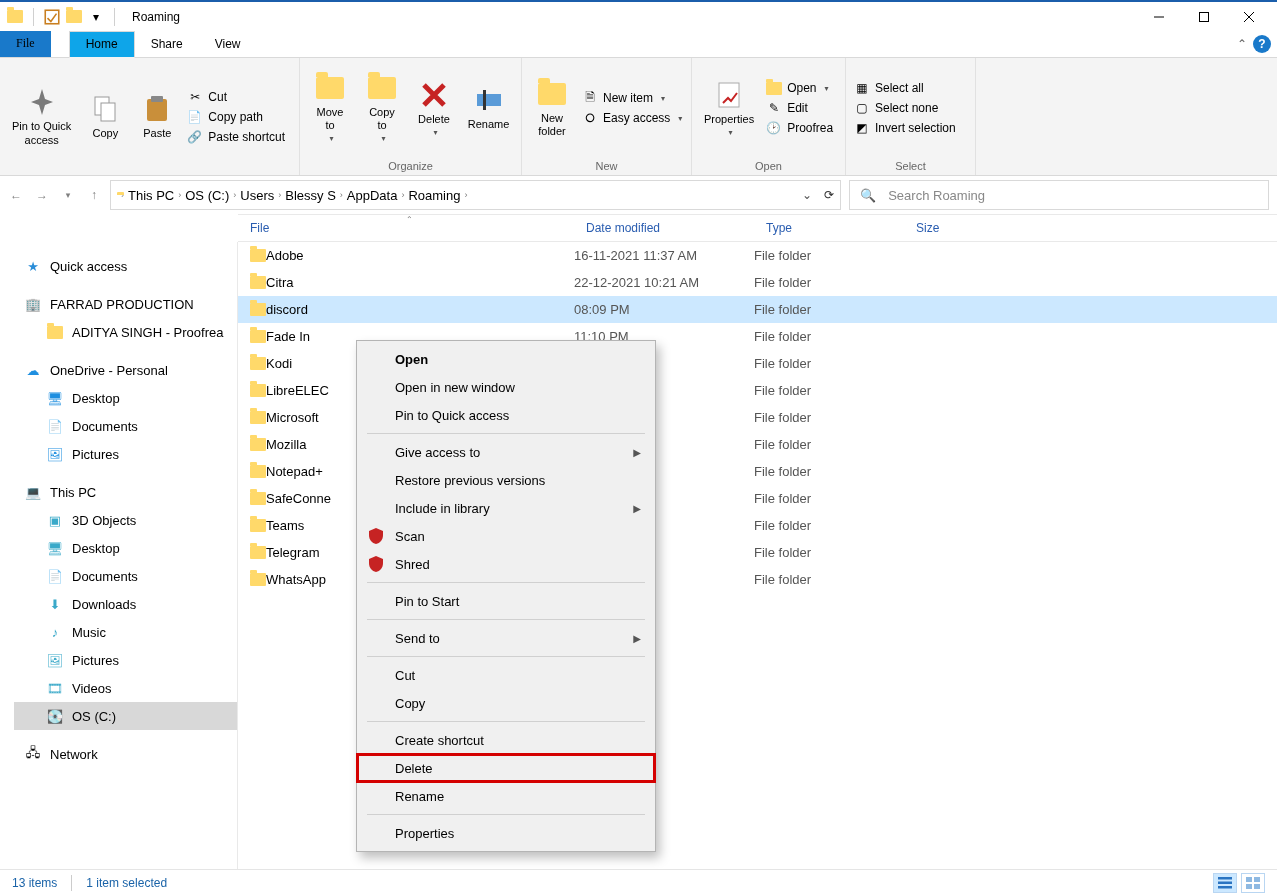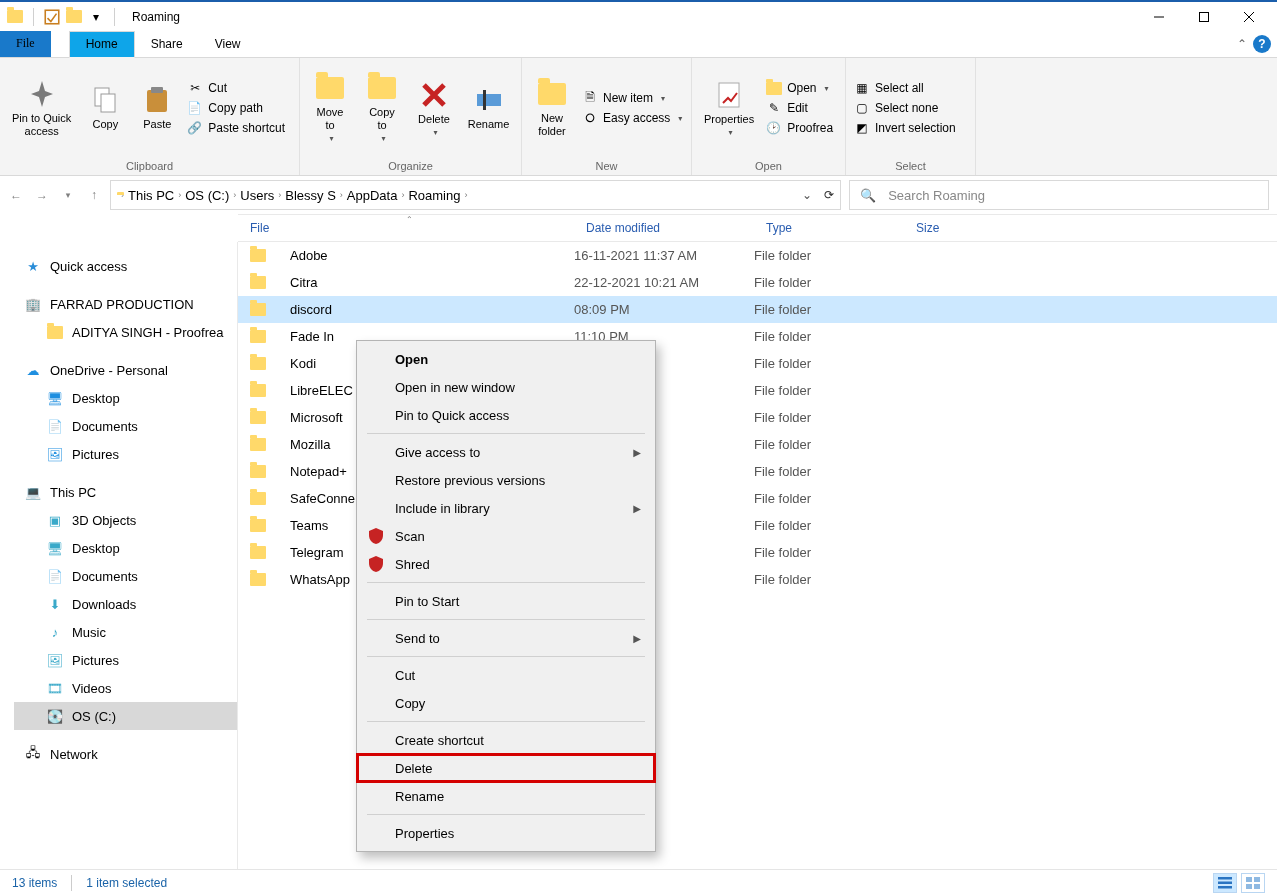--- a/index.html
+++ b/index.html
@@ -60,21 +60,21 @@
   .nav-pane { width: 238px; border-right: 1px solid #e9e9e9; padding: 10px 0 10px 14px; font-size: 13px; overflow: hidden; }
   .nav-item { display: flex; align-items: center; gap: 8px; height: 28px; padding-left: 10px; white-space: nowrap; overflow: hidden; text-overflow: clip; }
   .nav-item.sub { padding-left: 32px; }
   .nav-item.selected { background: #d8d8d8; }
   .nav-item .ico { width:18px; height:18px; display:flex; align-items:center; justify-content:center; }
   .nav-spacer { height: 10px; }
 
   .file-list { flex: 1; position: relative; }
   .row { display: flex; align-items: center; height: 27px; font-size: 13px; padding-left: 12px; }
   .row.sel { background: #cce8ff; }
-  .row .rname { width: 324px; display: flex; align-items:center; gap: 24px; }
+  .row .rname { width: 324px; display: flex; align-items:center; gap: 0; }
   .row .rdate { width: 180px; color: #555; }
   .row .rtype { width: 150px; color: #555; }
   .row .rsize { width: 100px; color: #555; }
 
   
   .ctx { position: absolute; left: 356px; top: 340px; width: 300px; background: #f0f0f0; border: 1px solid #b4b4b4; box-shadow: 4px 6px 10px rgba(0,0,0,.25); padding: 4px 0; font-size: 13px; z-index: 50; }
   .ctx-item { height: 28px; display: flex; align-items: center; padding: 0 14px 0 38px; position: relative; }
   .ctx-item .sub-arrow { position:absolute; right: 14px; color:#555; font-size: 10px; }
   .ctx-item .cico { position:absolute; left:10px; width:18px; height:18px; display:flex; align-items:center; justify-content:center; }
   .ctx-sep { height: 1px; background: #d0d0d0; margin: 4px 10px; }
@@ -187,21 +187,20 @@
         <div class="small-btn">
             <span class="ico">📄</span>
             <span>Copy path</span>
           </div>
         <div class="small-btn">
             <span class="ico">🔗</span>
             <span>Paste shortcut</span>
           </div>
       </div>
     </div>
-    <div class="label">Clipboard</div>
   </div>
 
   <div class="group" style="width:222px;">
     <div class="content">
       <div class="big-btn">
         <span class="ico">
             <span class="folder-big"></span>
           </span>
         <span style="white-space:pre-line">Move
 to</span>

